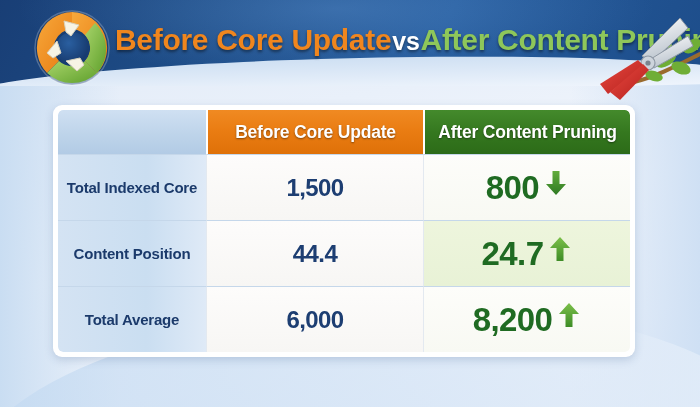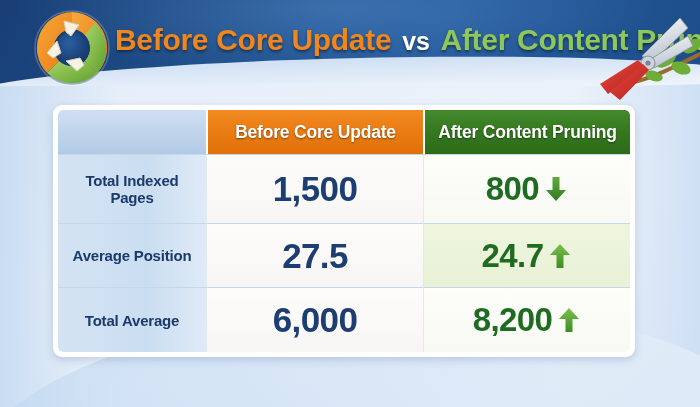--- a/index.html
+++ b/index.html
@@ -71,21 +71,21 @@
   .title {
     position:absolute; left:115px; top:18px;
     height:44px; line-height:44px;
     white-space:nowrap;
     font-size:30px;
     font-weight:bold;
     letter-spacing:-.3px;
     text-shadow:0 2px 3px rgba(0,0,0,.45);
   }
   .t-before  { color:#f0861e; }
-  .t-vs      { color:#ffffff; font-size:25px; margin:0 11px; }
+  .t-vs      { color:#ffffff; font-size:25px; margin:0 1px; }
   .t-after   { color:#8dc council; }
   .t-after   { color:#8ec75a; }
 
   
   .shears {
     position:absolute; left:596px; top:16px;
     width:108px; height:85px;
   }
   .shears svg { display:block; width:108px; height:85px; }
 
@@ -147,21 +147,21 @@
     color:#1b3a6b;
     font-size:15px;
     font-weight:bold;
     line-height:1.16;
     padding:4px 6px;
     letter-spacing:-.2px;
   }
   .r-before {
     background:linear-gradient(to bottom,#fdfcfb,#f7f6f4);
     color:#1d3e72;
-    font-size:35px;
+    font-size:24px;
     font-weight:bold;
     letter-spacing:-.6px;
     border-left:1px solid #e3e9f0;
     margin-top:8px;
   }
   .r-after {
     background:linear-gradient(to bottom,#fdfdfa,#f8f9f3);
     color:#1f6b22;
     font-size:33px;
     font-weight:bold;
@@ -169,21 +169,21 @@
     border-left:1px solid #e3e9f0;
   }
   .r-after.tinted {
     background:linear-gradient(to bottom,#eef5dd,#e8f2d6);
     margin-top:12px;
   }
   .row-last .r-label { border-radius:0 0 0 5px; }
   .row-last .r-after { border-radius:0 0 5px 0;margin-top:12px; }
 
   .cellwrap {
-    display:flex; align-items:center; justify-content:center;
+    display:flex; align-items:flex-start; justify-content:center;
     gap:5px;
   }
   .arrow { display:inline-block; width:24px; height:28px; flex:0 0 auto; }
   .arrow svg { display:block; width:24px; height:28px; }
 </style>
 </head>
 <body>
 
 <div id="stage">
 
@@ -274,43 +274,43 @@
       <thead>
         <tr>
           <th class="th th-blank"></th>
           <th class="th th-orange">Before Core Update</th>
           <th class="th th-green">After Content Pruning</th>
         </tr>
       </thead>
       <tbody>
 
         <tr>
-          <td class="td r-label">Total Indexed Pages</td>
+          <td class="td r-label">Total Indexed Core</td>
           <td class="td r-before">1,500</td>
           <td class="td r-after">
             <span class="cellwrap">
               <span>800</span>
               <span class="arrow">
                 <svg viewBox="0 0 24 28">
                   <defs>
                       <linearGradient id="ad1" x1="0" y1="0" x2="0" y2="1">
                     <stop offset="0" stop-color="#62ac3c"></stop>
                         <stop offset="1" stop-color="#2f7a23"></stop>
                   </linearGradient>
                     </defs>
                   <path d="M8.5 2 H15.5 V15 H22 L12 26 L2 15 H8.5 Z" fill="url(#ad1)"></path>
                 </svg>
               </span>
             </span>
           </td>
         </tr>
 
         <tr>
-          <td class="td r-label">Average Position</td>
-          <td class="td r-before">27.5</td>
+          <td class="td r-label">Content Position</td>
+          <td class="td r-before">44.4</td>
           <td class="td r-after tinted">
             <span class="cellwrap">
               <span>24.7</span>
               <span class="arrow">
                 <svg viewBox="0 0 24 28">
                   <defs>
                       <linearGradient id="au1" x1="0" y1="0" x2="0" y2="1">
                     <stop offset="0" stop-color="#7cc04a"></stop>
                         <stop offset="1" stop-color="#3d8c26"></stop>
                   </linearGradient>

